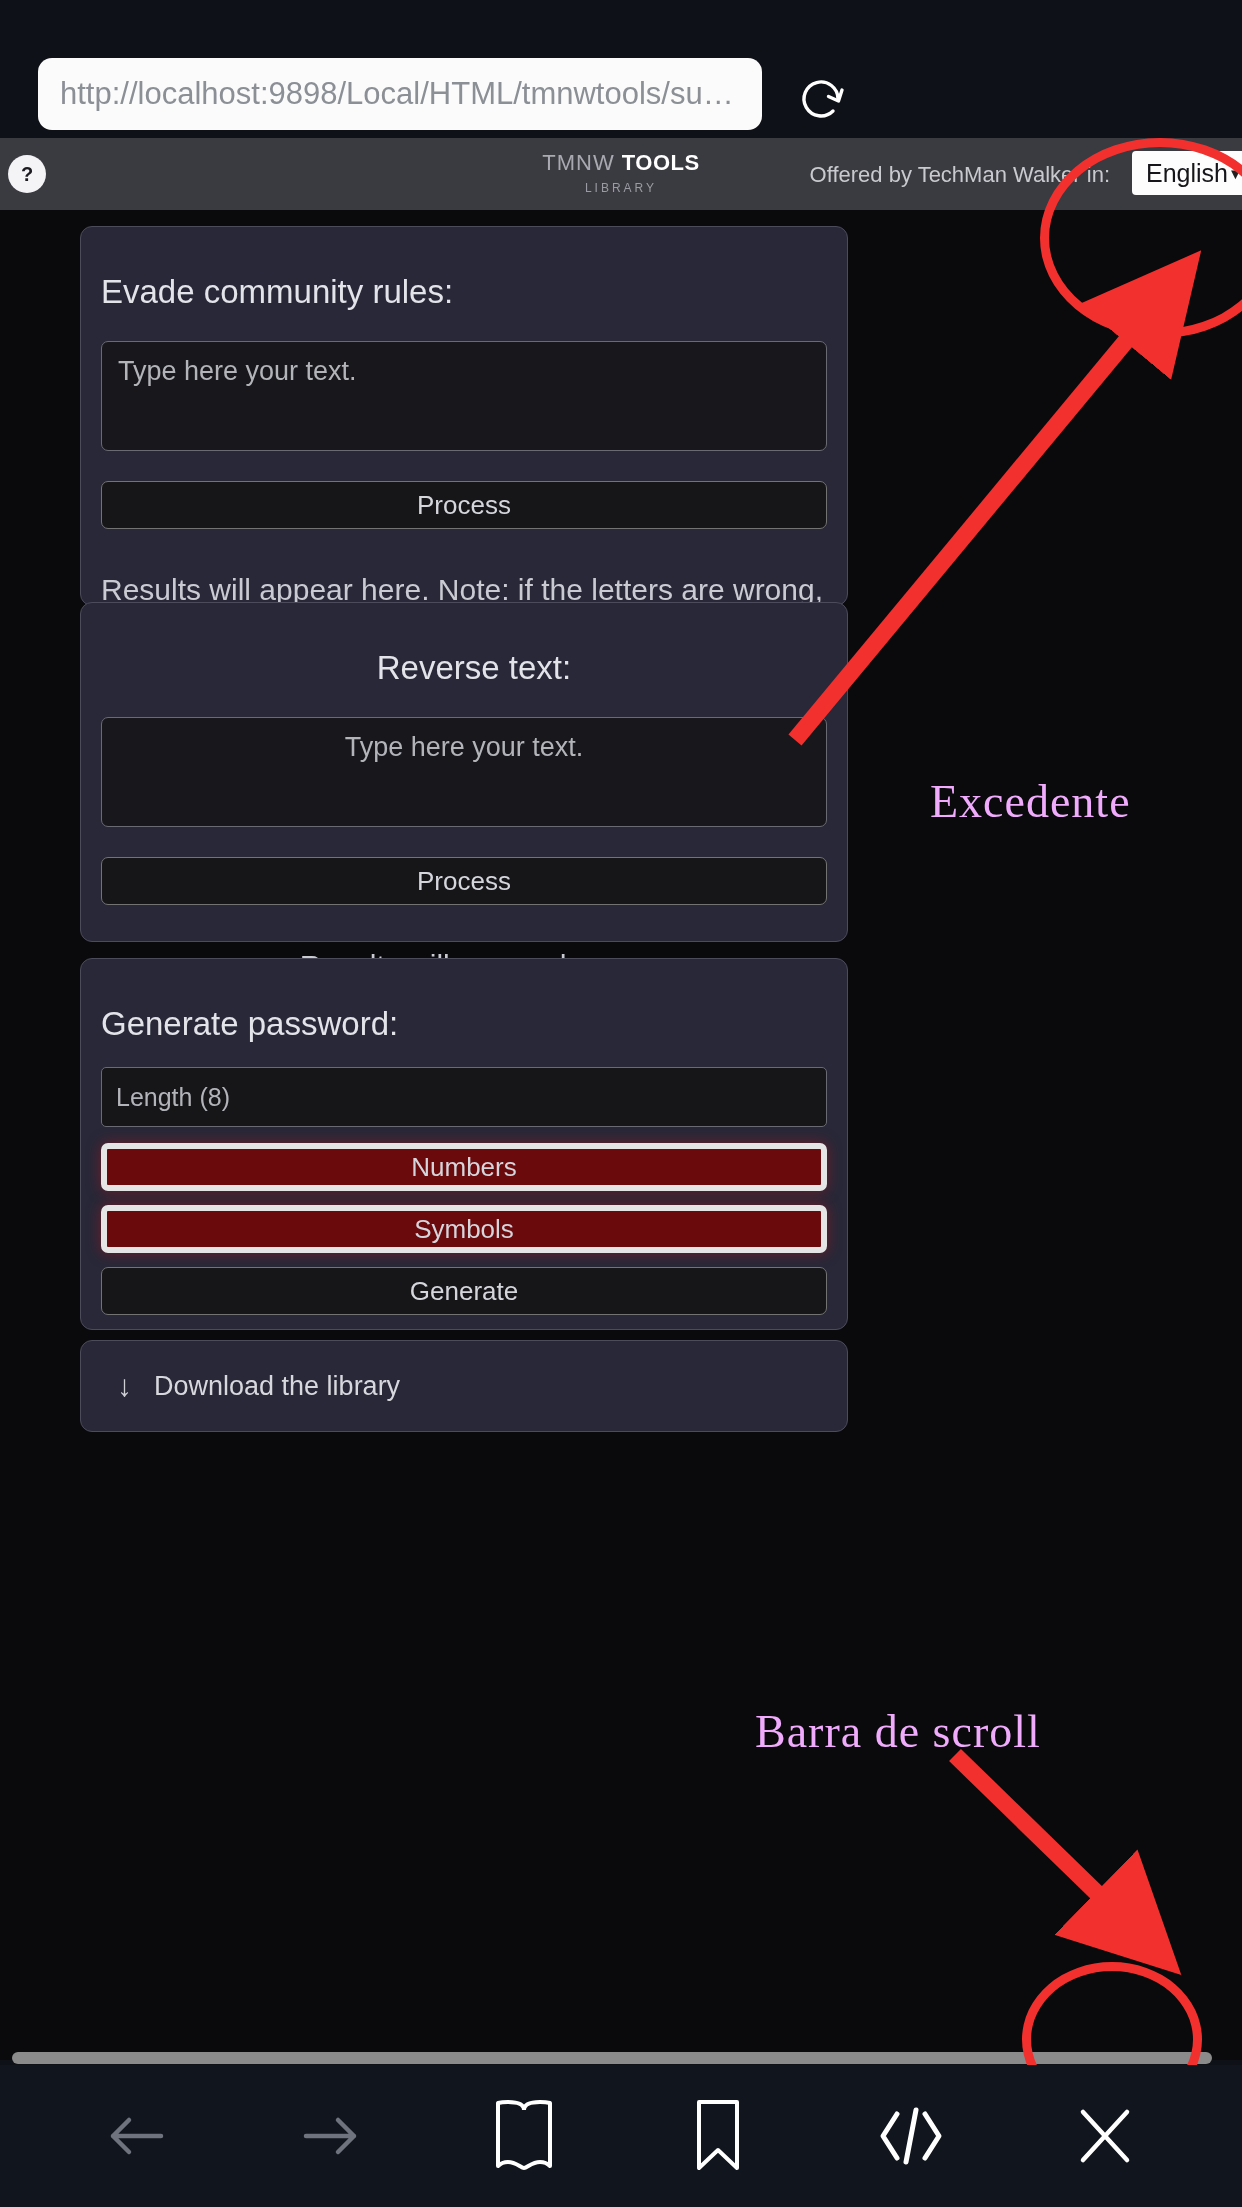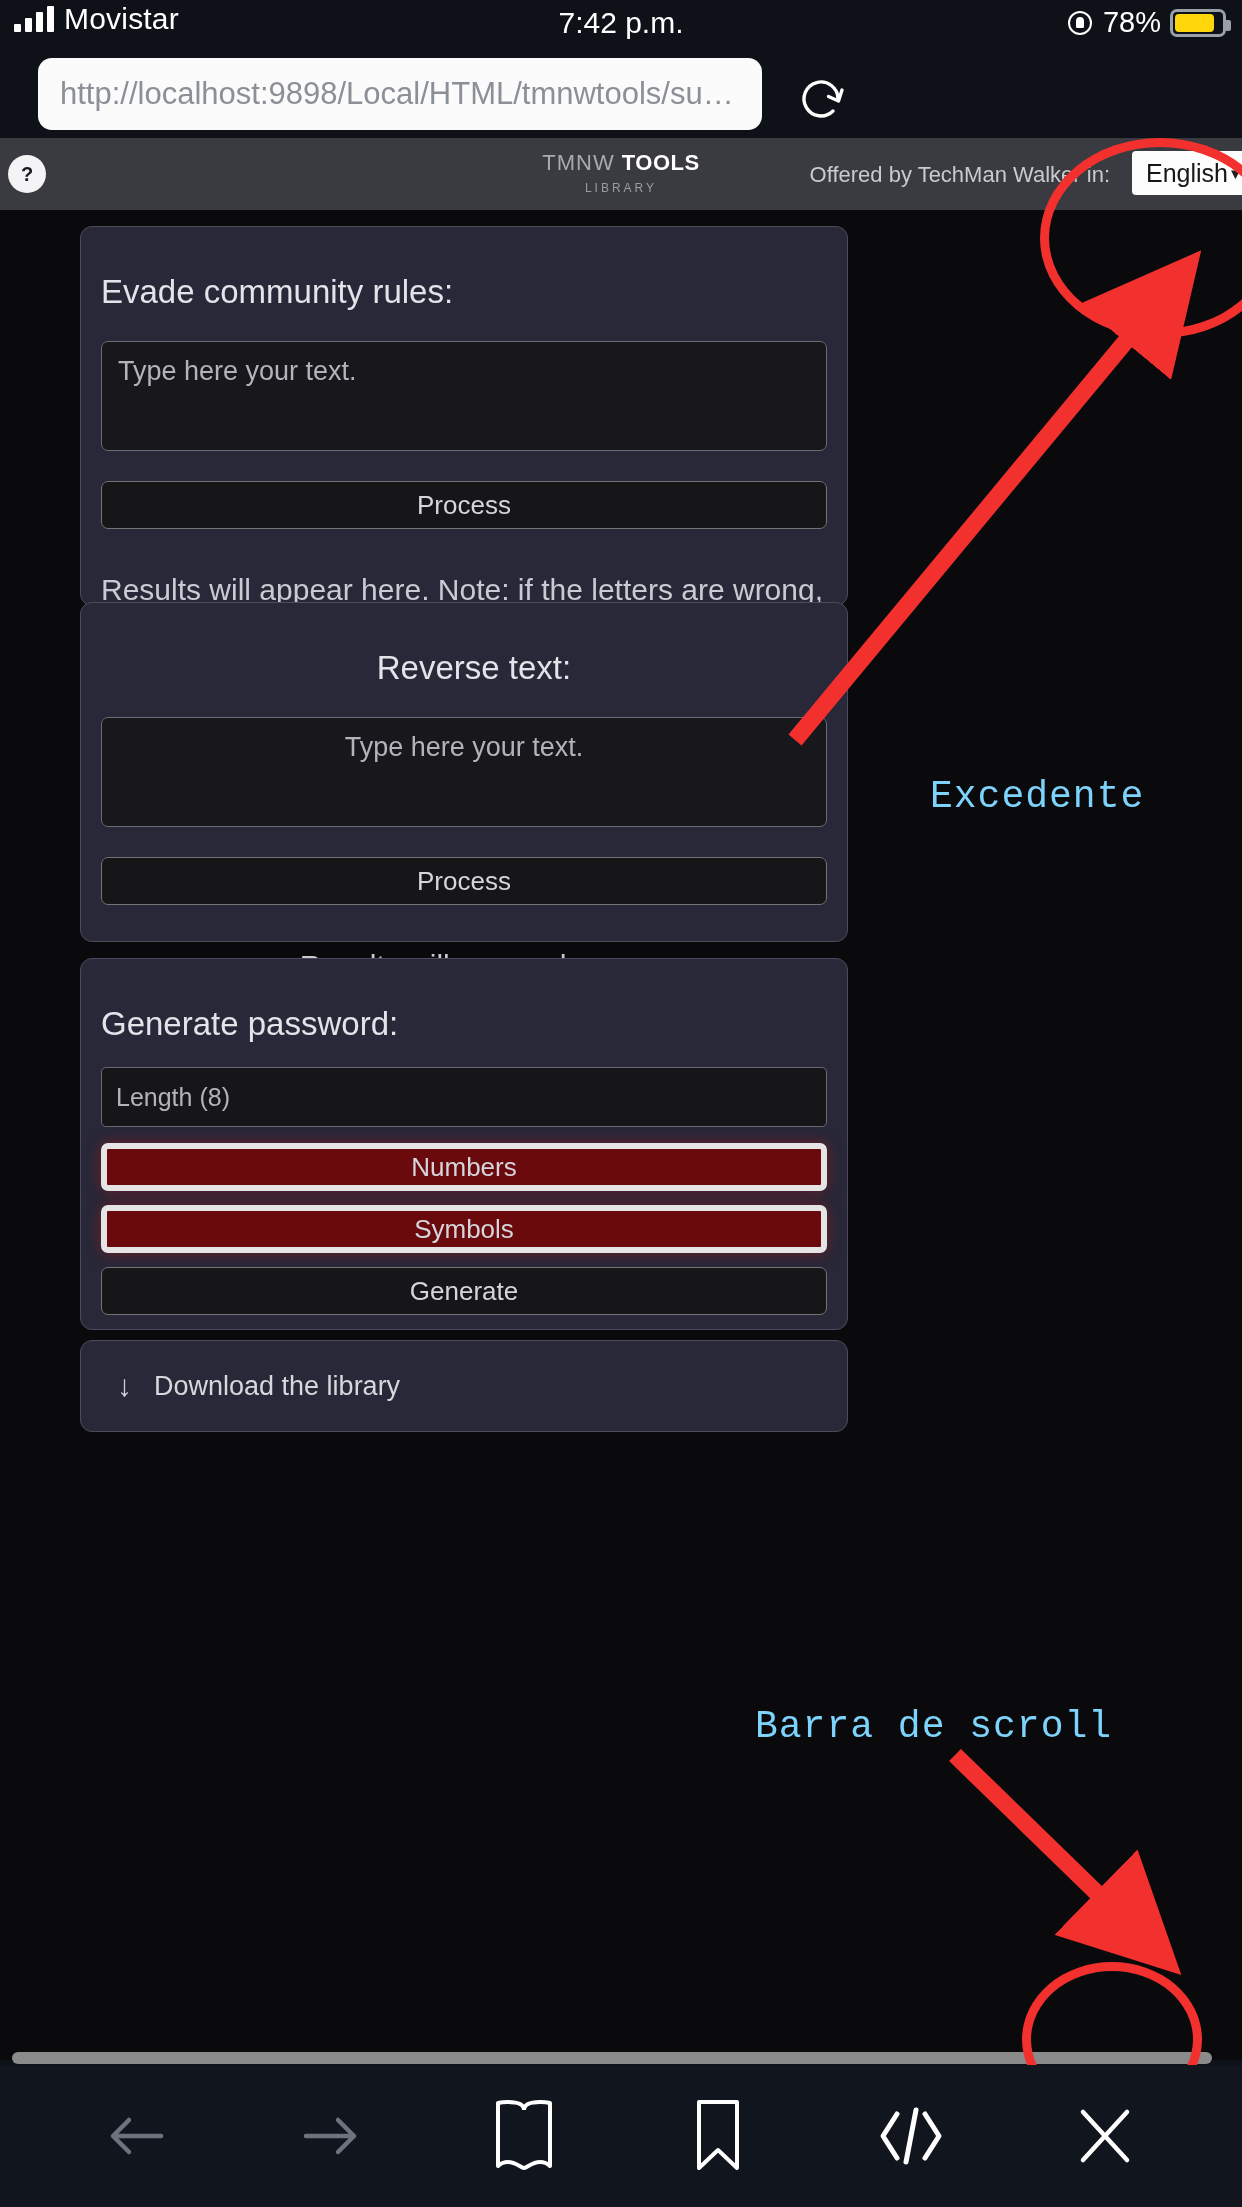--- a/index.html
+++ b/index.html
@@ -121,57 +121,32 @@
   .toolbar {
     position: absolute; left: 0; bottom: 0; width: 1242px; height: 142px;
     background: #11151d; display: flex; align-items: center; justify-content: space-around;
     padding: 0 40px;
   }
   .toolbar .ti { width: 90px; height: 90px; display: flex; align-items: center; justify-content: center; }
 
   
   .anno { position: absolute; pointer-events: none; }
   .anno-txt {
-    color: #7dd3fc; font-size: 38px; letter-spacing: 1px;
-    font-family: Liberation Mono, monospace; font-weight: 300;
+    color: #f0abfc; font-size: 46px; letter-spacing: 1px;
+    font-family: Liberation Serif, serif; font-weight: 300;
   }
   .ring {
     position: absolute; border: 9px solid #f2312f; border-radius: 50%;
   }
 </style>
 </head>
 <body>
 
 <div class="screen">
 
-  <div class="statusbar">
-    <div class="sb-left">
-      <span class="bars">
-        <i></i>
-          <i></i>
-          <i></i>
-          <i></i>
-      </span>
-      <span class="carrier">Movistar</span>
-    </div>
-    <div class="sb-time">7:42 p.m.</div>
-    <div class="sb-right">
-      <span class="lock-ico">
-        <svg width="28" height="28" viewBox="0 0 28 28">
-          <circle cx="14" cy="14" r="11" fill="none" stroke="#fff" stroke-width="2"></circle>
-          <path d="M10 15v-3a4 4 0 0 1 8 0v3z" fill="#fff"></path>
-          <rect x="10" y="13" width="8" height="6" rx="1.2" fill="#fff"></rect>
-        </svg>
-      </span>
-      <span>78%</span>
-      <span class="batt">
-          <span></span>
-        </span>
-    </div>
-  </div>
 
   <div class="urlbar-wrap">
     <div class="urlfield">
       <span class="u">http://localhost:9898/Local/HTML/tmnwtools/subp…</span>
     </div>
     <div class="reload">
       <svg width="62" height="62" viewBox="0 0 62 62">
         <path d="M48 31a17 17 0 1 0-5 12" fill="none" stroke="#ffffff" stroke-width="3.4" stroke-linecap="round"></path>
         <path d="M52 22 L48.5 33 L38.5 28.5" fill="none" stroke="#ffffff" stroke-width="3.4" stroke-linecap="round" stroke-linejoin="round"></path>
       </svg>

